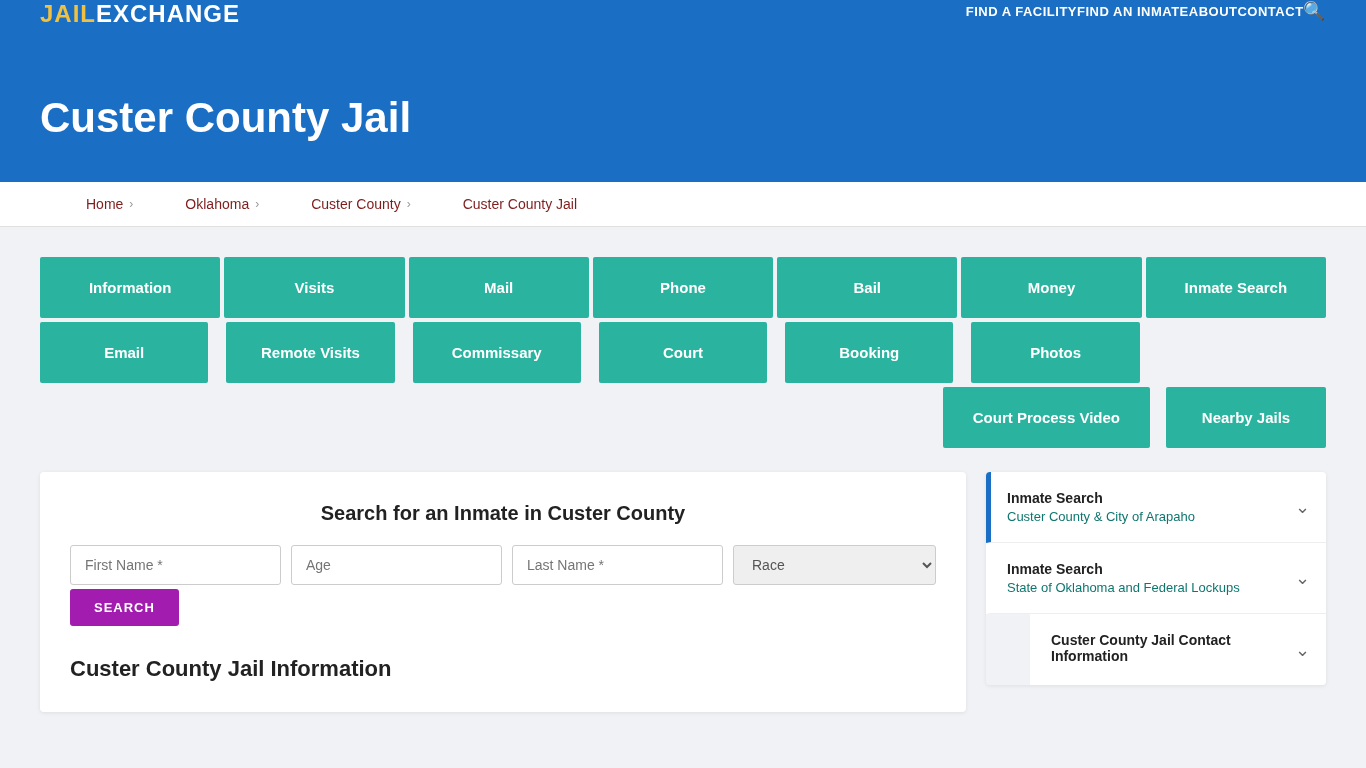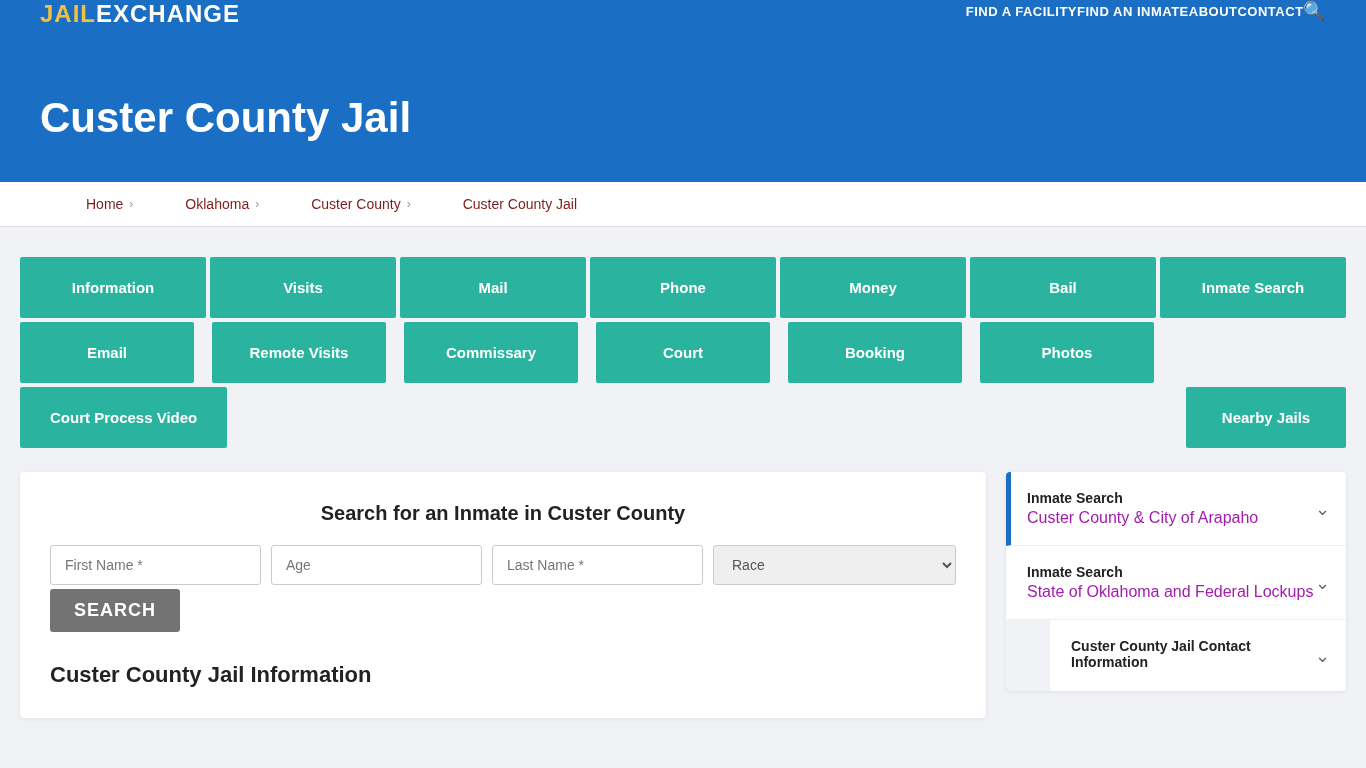--- a/index.html
+++ b/index.html
@@ -64,41 +64,41 @@
     }
     .breadcrumb a {
       color: #7f1d1d;
       text-decoration: none;
       margin-left: 46px;
     }
     .breadcrumb .sep { color: #999; font-size: 12px; }
 
     
     .main-content {
-      padding: 30px 20px;
+      padding: 30px 40px;
       background: #f0f2f5;
     }
 
     
     .button-grid {
       display: grid;
       grid-template-columns: repeat(7, 1fr);
       gap: 4px;
       margin-bottom: 4px;
     }
     .button-grid-row2 {
       display: grid;
       grid-template-columns: repeat(7, 1fr);
       gap: 18px;
       margin-bottom: 4px;
     }
     .button-grid-row3 {
       display: flex;
-      justify-content: space-between;
-      gap: 4px;
+      justify-content: flex-end;
+      gap: 16px;
       margin-bottom: 24px;
     }
     .grid-btn {
       background: #2ab4a0;
       color: #fff;
       border: none;
       padding: 22px 10px;
       font-size: 15px;
       font-weight: 600;
       cursor: pointer;
@@ -150,25 +150,25 @@
       flex: 1;
       padding: 10px 14px;
       border: 1px solid #ccc;
       border-radius: 3px;
       font-size: 14px;
       color: #555;
       outline: none;
     }
     .search-inputs select { flex: 1.2; }
     .search-btn {
-      background: #737373;
+      background: #a21caf;
       color: #fff;
       border: none;
       padding: 11px 24px;
-      font-size: 18px;
+      font-size: 13px;
       font-weight: 700;
       letter-spacing: 1px;
       cursor: pointer;
       border-radius: 3px;
     }
 
     
     .sidebar-cards {
       width: 340px;
       display: flex;
@@ -191,22 +191,22 @@
     .sidebar-card:last-child { border-bottom: none; margin-left: 44px; }
     .sidebar-card.active { border-left-color: #1a6fc4; }
     .sidebar-card-text {}
     .sidebar-card-title {
       font-size: 14px;
       font-weight: 700;
       color: #222;
       margin-bottom: 3px;
     }
     .sidebar-card-sub {
-      font-size: 16px;
-      color: #a21caf;
+      font-size: 13px;
+      color: #0f766e;
     }
     .chevron-icon {
       color: #666;
       font-size: 18px;
     }
 
     
     .section-title {
       font-size: 22px;
       font-weight: 700;
@@ -248,22 +248,22 @@
   </div>
 </div>
 
 <div class="main-content">
 
   <div class="button-grid">
     <button class="grid-btn">Information</button>
     <button class="grid-btn">Visits</button>
     <button class="grid-btn">Mail</button>
     <button class="grid-btn">Phone</button>
+    <button class="grid-btn">Bail</button>
     <button class="grid-btn">Money</button>
-    <button class="grid-btn">Bail</button>
     <button class="grid-btn">Inmate Search</button>
   </div>
 
   <div class="button-grid-row2">
     <button class="grid-btn">Email</button>
     <button class="grid-btn">Remote Visits</button>
     <button class="grid-btn">Commissary</button>
     <button class="grid-btn">Court</button>
     <button class="grid-btn">Booking</button>
     <button class="grid-btn">Photos</button>

